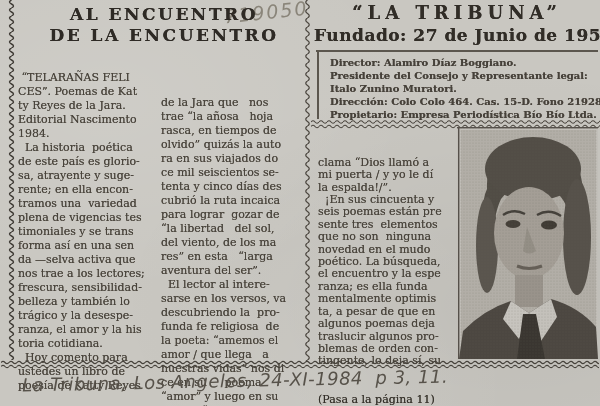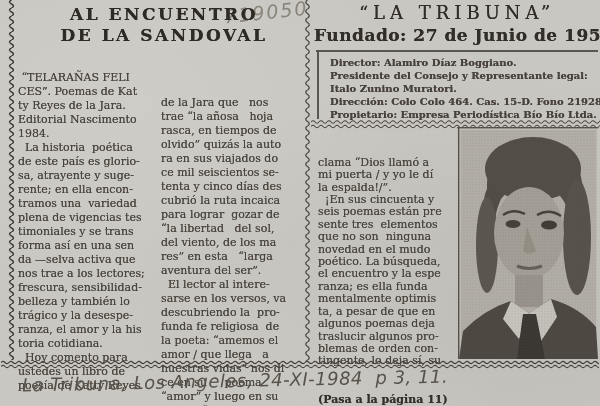--- a/index.html
+++ b/index.html
@@ -26,25 +26,25 @@
     color:#37332d; white-space:pre;
   }
   
   .col{
     font-size:11px; line-height:14px; white-space:pre;
     color:#49443c; text-shadow:0 0 .5px rgba(70,64,54,.8);
   }
   #col1{left:18px; top:71px; width:142px;}
   #col2{left:161px; top:68px; width:142px;margin-top:28px;}
   #col3{left:318px; top:132px; width:140px; line-height:12.4px;}
-  .continuation{font-weight:bold; color:#332f29; margin-top:1px;}
+  .continuation{font-weight:normal; color:#332f29; margin-top:1px;}
   
   #masthead{left:314px; top:2px; width:286px; text-align:center;}
   .mh-name{
-    font-size:18px; font-weight:normal; letter-spacing:5px; color:#312d27;
+    font-size:18px; font-weight:bold; letter-spacing:5px; color:#312d27;
     text-shadow:0 0 .6px rgba(45,40,35,.9); white-space:pre;
   }
   .mh-founded{
     font-size:17px; font-weight:bold; letter-spacing:.5px; color:#312d27;
     margin-top:2px; text-shadow:0 0 .6px rgba(45,40,35,.9); white-space:pre;
   }
   #mh-rule-h{left:316px; top:50px; width:282px; height:2px; background:#5b564e;}
   #mh-rule-v{left:317px; top:52px; width:2px; height:67px; background:#5b564e;}
   #mh-info{
     left:330px; top:56px; width:268px; text-align:left;
@@ -82,21 +82,21 @@
         <path d="M5.5 0 Q2 2.2 5.5 4.5 Q9 6.8 5.5 9" fill="none" stroke="#4a453e" stroke-width="1.2"></path>
       </pattern>
     </defs>
     <rect width="11" height="361" fill="url(#zzv2)"></rect>
   </svg>
 
   <div class="abs handwriting" id="hw-top">719050</div>
 
   <div class="abs" id="headline">
     <div class="title-line">AL ENCUENTRO</div>
-    <div class="title-line">DE LA SANDOVAL</div>
+    <div class="title-line">DE LA ENCUENTRO</div>
   </div>
 
   <div class="abs col" id="col1"> “TELARAÑAS FELI
 CES”. Poemas de Kat
 ty Reyes de la Jara.
 Editorial Nascimento
 1984.
   La historia  poética
 de este país es glorio-
 sa, atrayente y suge-

